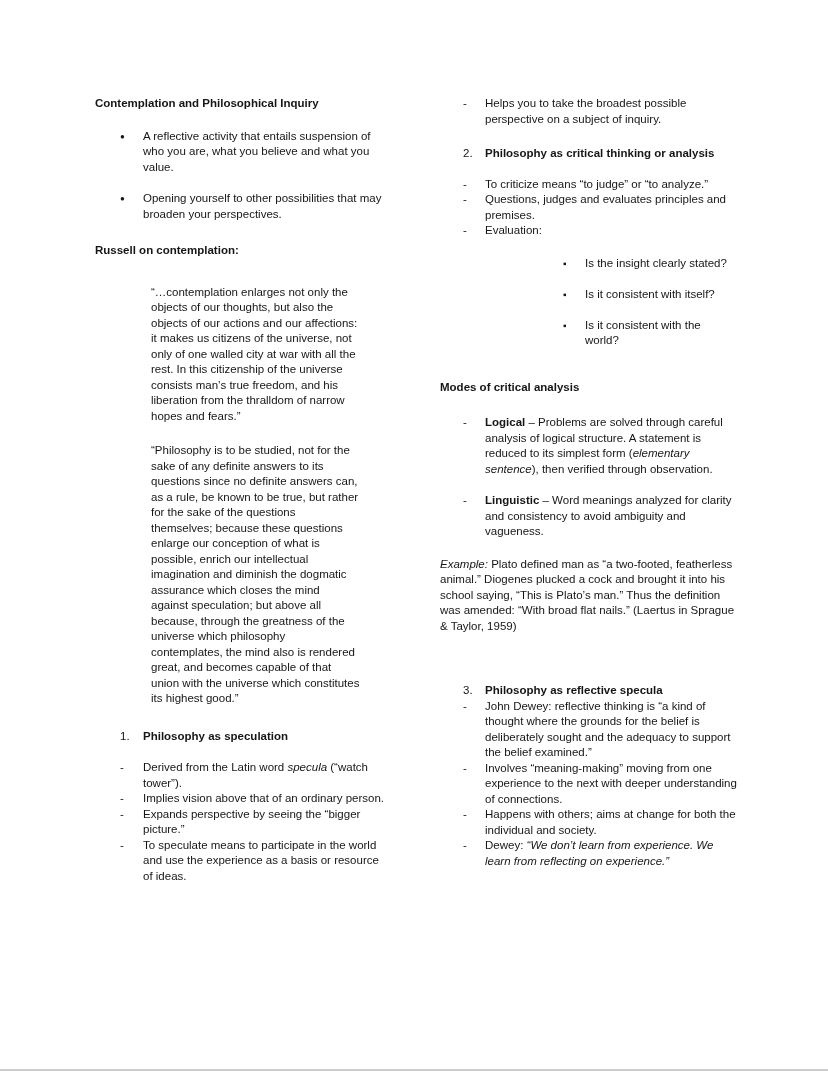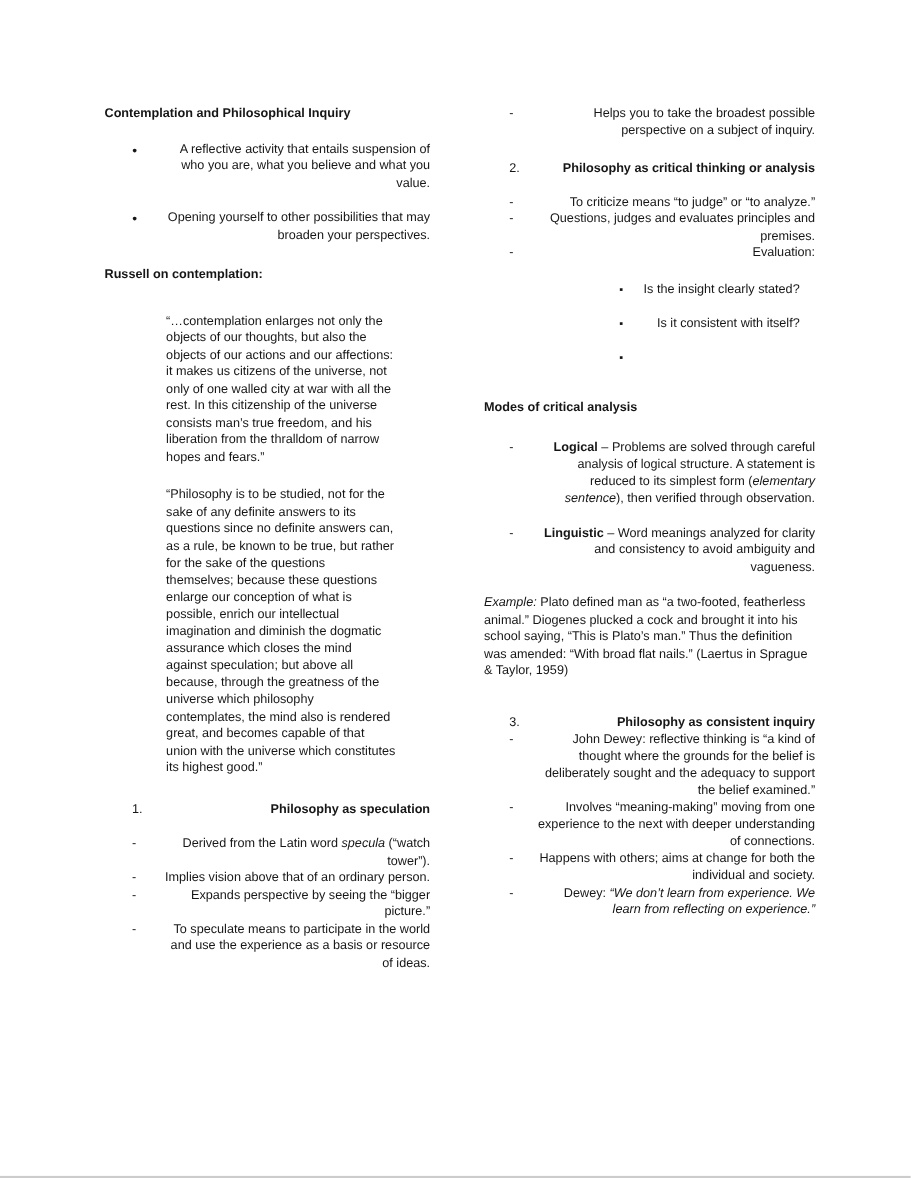--- a/index.html
+++ b/index.html
@@ -15,21 +15,21 @@
   .page { position: relative; width: 828px; height: 1071px; background: #ffffff; overflow: hidden; }
   .col { position: absolute; top: 96px; }
   .col-left  { left: 95px;  width: 296px; }
   .col-right { left: 440px; width: 301px; }
 
   .heading { font-weight: bold; }
 
   .list { }
   .li { display: flex; align-items: flex-start; }
   .marker { flex: 0 0 23px; }
-  .li-text { flex: 1; min-width: 0; text-align: right; }
+  .li-text { flex: 1; min-width: 0; }
 
   .col-left  .list, .col-left  .num-item { padding-left: 25px; }
   .col-right .list, .col-right .num-item { padding-left: 23px; }
   .col-right .marker { flex: 0 0 22px; }
 
   .marker-bullet { font-size: 8px; line-height: 15.5px; }
   .marker-square { font-size: 10px; line-height: 15.5px; }
 
   .squares { padding-left: 123px !important; }
   .squares .li-text { flex: 0 0 auto; width: 142px; }
@@ -133,41 +133,42 @@
       <div class="li" style="margin-bottom:16px">
         <span class="marker marker-square">▪</span>
         <div class="li-text">Is the insight clearly stated?</div>
       </div>
       <div class="li" style="margin-bottom:15px">
         <span class="marker marker-square">▪</span>
         <div class="li-text">Is it consistent with itself?</div>
       </div>
       <div class="li">
         <span class="marker marker-square">▪</span>
+        <div class="li-text">Is it consistent with the world?</div>
       </div>
     </div>
 
     <div class="heading" style="margin-bottom:20px">Modes of critical analysis</div>
 
     <div class="list dashes">
       <div class="li" style="margin-bottom:16px">
         <span class="marker">-</span>
         <div class="li-text"><b>Logical</b><span> – Problems are solved through careful analysis of logical structure. A statement is reduced to its simplest form (</span><i>elementary sentence</i><span>), then verified through observation.</span></div>
       </div>
       <div class="li" style="margin-bottom:17px">
         <span class="marker">-</span>
         <div class="li-text"><b>Linguistic</b><span> – Word meanings analyzed for clarity and consistency to avoid ambiguity and vagueness.</span></div>
       </div>
     </div>
 
-    <div class="para" style="margin-bottom:31px"><i>Example:</i><span> Plato defined man as “a two-footed, featherless animal.” Diogenes plucked a cock and brought it into his school saying, “This is Plato’s man.” Thus the definition was amended: “With broad flat nails.” (Laertus in Sprague &amp; Taylor, 1959)</span></div>
+    <div class="para" style="margin-bottom:49px"><i>Example:</i><span> Plato defined man as “a two-footed, featherless animal.” Diogenes plucked a cock and brought it into his school saying, “This is Plato’s man.” Thus the definition was amended: “With broad flat nails.” (Laertus in Sprague &amp; Taylor, 1959)</span></div>
 
     <div class="num-item">
       <span class="marker">3.</span>
-      <div class="li-text">Philosophy as consistent inquiry</div>
+      <div class="li-text">Philosophy as reflective specula</div>
     </div>
 
     <div class="list dashes">
       <div class="li">
         <span class="marker">-</span>
         <div class="li-text">John Dewey: reflective thinking is “a kind of thought where the grounds for the belief is deliberately sought and the adequacy to support the belief examined.”</div>
       </div>
       <div class="li">
         <span class="marker">-</span>
         <div class="li-text">Involves “meaning-making” moving from one experience to the next with deeper understanding of connections.</div>

